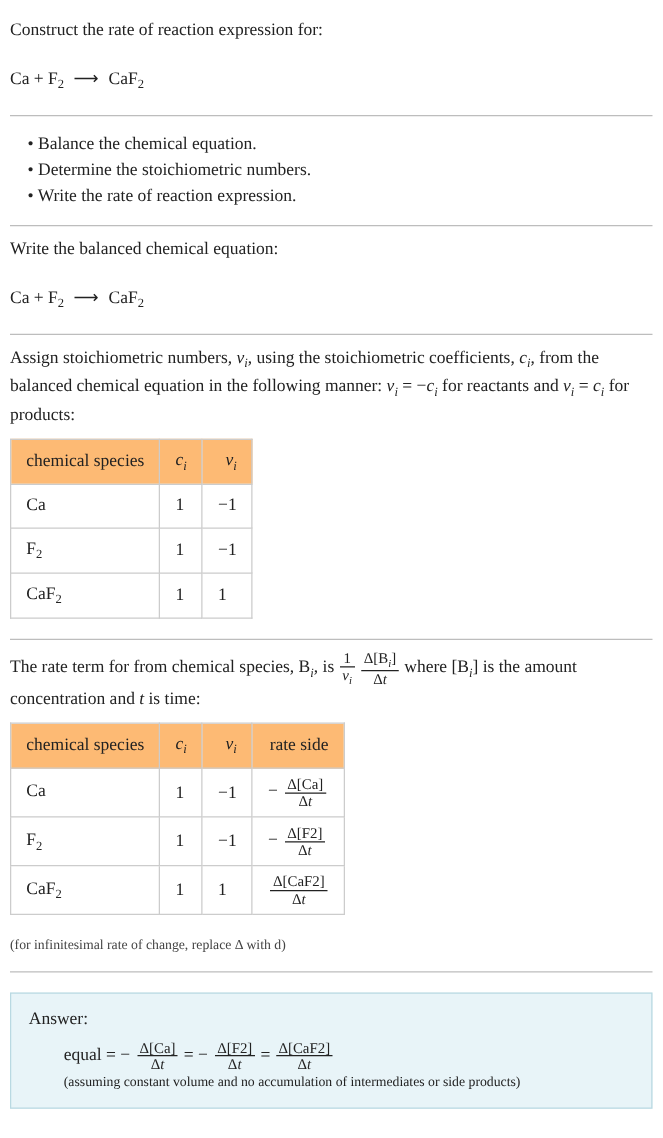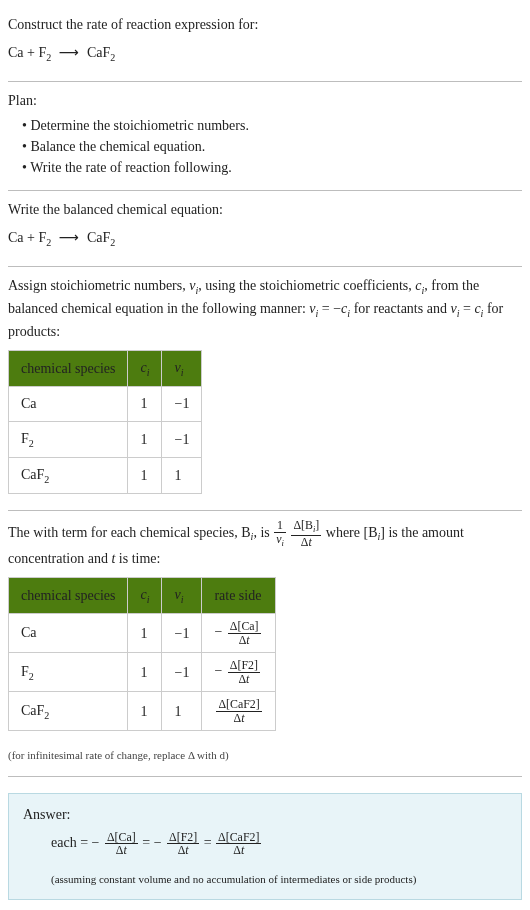--- a/index.html
+++ b/index.html
@@ -14,39 +14,39 @@
     width: 530px;
   }
   .section {
     padding: 6px 0 10px 0;
   }
   hr.rule {
     border: none;
     border-top: 1px solid #bdbdbd;
     margin: 2px 0;
   }
-  .eq-line { margin: 7px 0 4px 0; }
+  .eq-line { margin: 18px 0 4px 0; }
   .sub { font-size: 0.72em; vertical-align: sub; }
   .ital { font-style: italic; }
   .arrow { letter-spacing: 0.5px; padding: 0 4px; }
   ul.plan { margin: 4px 0 0 0; padding-left: 14px; list-style: none; }
   ul.plan li::before { content: "• "; }
 
   table.data {
     border-collapse: collapse;
     margin: 8px 0 4px 0;
   }
   table.data th, table.data td {
     border: 1px solid #ccc;
     padding: 6px 12px;
     text-align: left;
     font-weight: normal;
     vertical-align: middle;
   }
-  table.data th { background: #4d7c0f; }
+  table.data th { background: #fdba74; text-align: right; }
   .rate-cell { white-space: nowrap; }
 
   .frac {
     display: inline-block;
     vertical-align: middle;
     text-align: center;
     font-size: 0.85em;
     line-height: 1.05;
     margin: 0 1px;
   }
@@ -57,41 +57,40 @@
   .footnote { font-size: 11px; color: #444; margin-top: 16px; }
 
   .answer-box {
     background: #e8f4f8;
     border: 1px solid #b9d9e2;
     padding: 10px 14px 12px 14px;
     margin-top: 8px;
   }
   .answer-box .ans-label { margin-bottom: 6px; }
   .answer-box .ans-line { margin-left: 28px; white-space: nowrap; }
-  .answer-box .assum { margin-left: 28px; font-size: 11px; margin-top: 14px; }
+  .answer-box .assum { margin-left: 28px; font-size: 11px; margin-top: 0; }
 </style>
 </head>
 <body>
 
 <div class="section">
   <div>Construct the rate of reaction expression for:</div>
   <div class="eq-line">
     <span>Ca</span><span> + </span><span><span>F</span><span class="sub">2</span></span>
     <span class="arrow">⟶</span>
     <span><span>CaF</span><span class="sub">2</span></span>
   </div>
 </div>
 <hr class="rule">
 
 <div class="section">
-  <div>Plan:</div>
   <ul class="plan">
+    <li>Balance the chemical equation.</li>
     <li>Determine the stoichiometric numbers.</li>
-    <li>Balance the chemical equation.</li>
-    <li>Write the rate of reaction following.</li>
+    <li>Write the rate of reaction expression.</li>
   </ul>
 </div>
 <hr class="rule">
 
 <div class="section">
   <div>Write the balanced chemical equation:</div>
   <div class="eq-line">
     <span>Ca</span><span> + </span><span><span>F</span><span class="sub">2</span></span>
     <span class="arrow">⟶</span>
     <span><span>CaF</span><span class="sub">2</span></span>
@@ -125,21 +124,21 @@
       <td>1</td>
       <td>1</td>
     </tr>
   </tbody>
     </table>
 </div>
 <hr class="rule">
 
 <div class="section">
   <div>
-    <span>The with term for each chemical species, </span><span>B</span><span class="sub ital">i</span><span>, is </span>
+    <span>The rate term for from chemical species, </span><span>B</span><span class="sub ital">i</span><span>, is </span>
     <span class="frac">
       <span class="num">1</span>
       <span class="den"><span class="ital">ν</span><span class="sub ital">i</span></span>
     </span>
     <span class="frac">
       <span class="num"><span>Δ[B</span><span class="sub ital">i</span><span>]</span></span>
       <span class="den"><span>Δ</span><span class="ital">t</span></span>
     </span>
     <span> where [B</span><span class="sub ital">i</span><span>] is the amount concentration and </span><span class="ital">t</span><span> is time:</span>
   </div>
@@ -179,21 +178,21 @@
   </tbody>
     </table>
   <div class="footnote">(for infinitesimal rate of change, replace Δ with d)</div>
 </div>
 <hr class="rule">
 
 <div class="section">
   <div class="answer-box">
     <div class="ans-label">Answer:</div>
     <div class="ans-line">
-      <span>each = </span>
+      <span>equal = </span>
       <span class="neg">− </span><span class="frac"><span class="num">Δ[Ca]</span><span class="den"><span>Δ</span><span class="ital">t</span></span></span>
       <span> = </span>
       <span class="neg">− </span><span class="frac"><span class="num">Δ[F2]</span><span class="den"><span>Δ</span><span class="ital">t</span></span></span>
       <span> = </span>
       <span class="frac"><span class="num">Δ[CaF2]</span><span class="den"><span>Δ</span><span class="ital">t</span></span></span>
     </div>
     <div class="assum">(assuming constant volume and no accumulation of intermediates or side products)</div>
   </div>
 </div>
 

